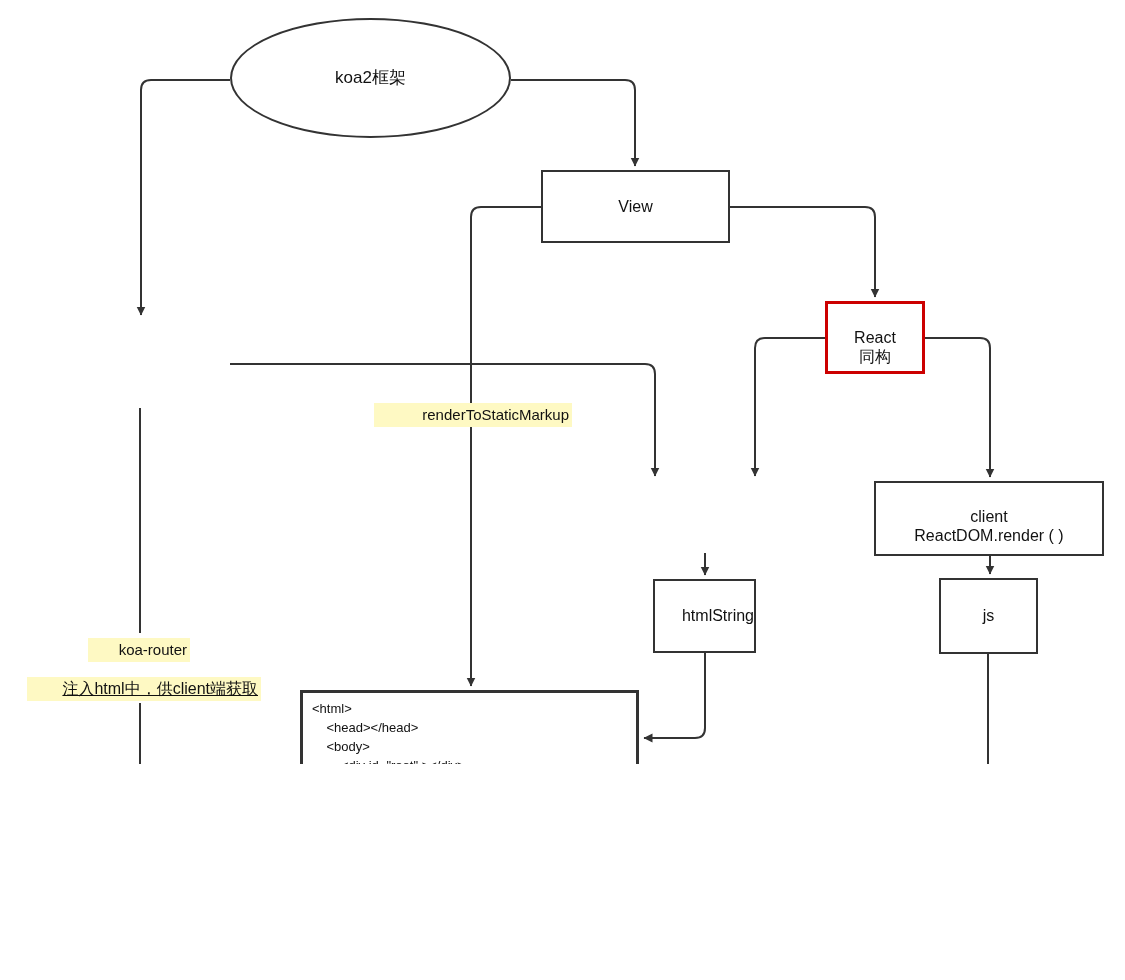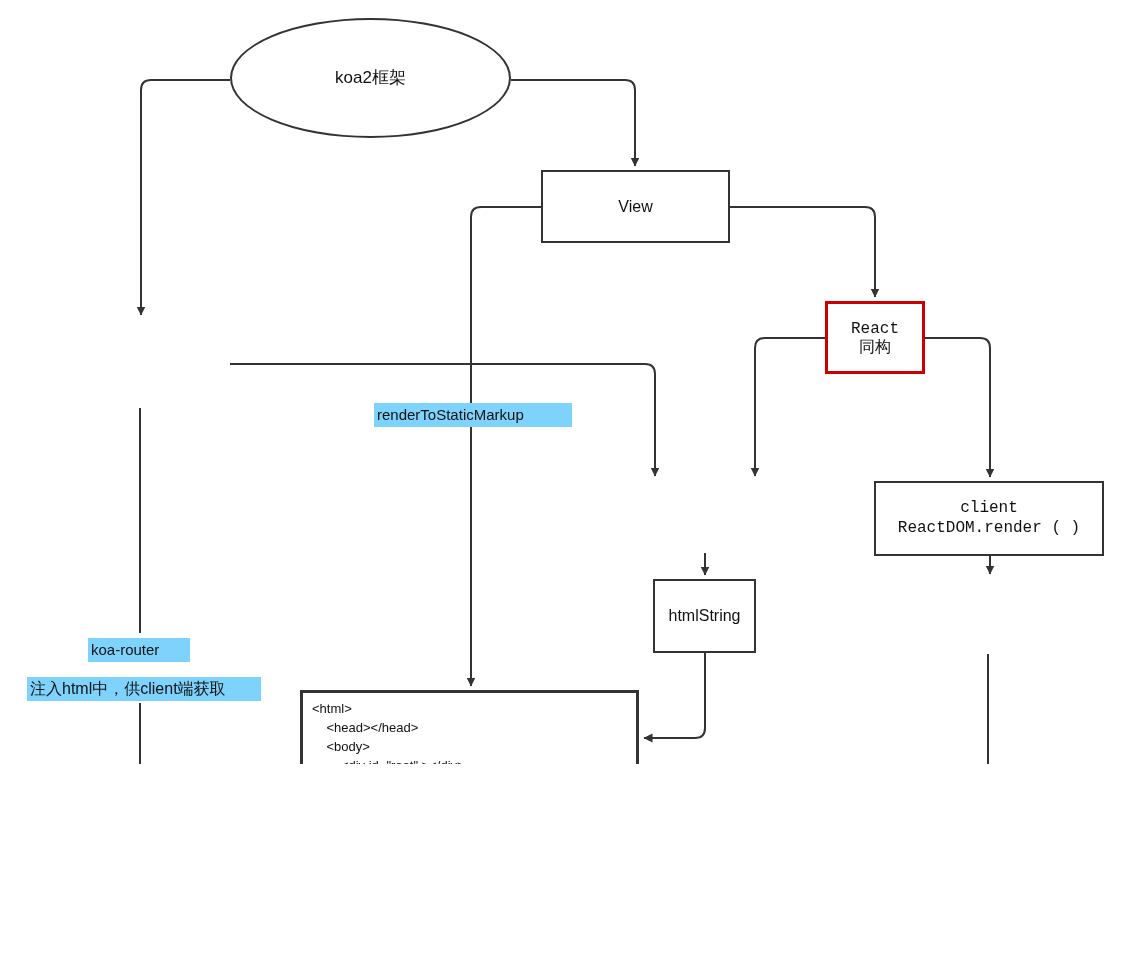--- a/index.html
+++ b/index.html
@@ -31,22 +31,21 @@
     align-items: center;
     justify-content: center;
     text-align: center;
     font-size: 16px;
     line-height: 1.2;
   }
   .ellipse { border-radius: 50%; }
   .two-line {
     flex-direction: column;
     justify-content: space-around;
-    padding: 16px 4px;
-    font-family: Liberation Mono, monospace;
+    padding: 24px 4px;
   }
   .react-node {
     border: 3px solid #cc0000;
   }
   .rounded { border-radius: 9px; }
   .code-box {
     align-items: flex-start;
     justify-content: flex-start;
     text-align: left;
     border-width: 3px;
@@ -54,22 +53,22 @@
   }
   .code-box pre {
     margin: 0;
     font-family: "Liberation Sans", "DejaVu Sans", sans-serif;
     font-size: 13px;
     line-height: 19px;
     white-space: pre;
   }
   .edge-label {
     position: absolute;
-    background: #7dd3fc;
-    text-align: left;
+    background: #fef9c3;
+    text-align: right;
     font-size: 15px;
     line-height: 20px;
     padding: 2px 3px;
     white-space: nowrap;
   }
   .koa2-label { font-size: 17px; }
 </style>
 </head>
 <body>
 
@@ -122,39 +121,42 @@
     <span>React</span>
     <span>同构</span>
   </div>
 
 
   <div class="node two-line" style="left:874px; top:481px; width:230px; height:75px;">
     <span>client</span>
     <span>ReactDOM.render ( )</span>
   </div>
 
-  <div class="node" style="left:653px; top:579px; width:103px; height:74px;">
+  <div class="node" style="left:653px; top:579px; width:103px; height:74px;justify-content:flex-end;">
     <span>htmlString</span>
   </div>
 
+  <div class="node" style="left:939px; top:578px; width:99px; height:76px;">
+    <span>js</span>
+  </div>
 
   <div class="node code-box" style="left:300px; top:690px; width:339px; height:171px;">
     <pre>&lt;html&gt;
     &lt;head&gt;&lt;/head&gt;
     &lt;body&gt;
         &lt;div id="root" &gt;&lt;/div&gt;
         &lt;script&gt;{ Data module }&lt;/script&gt;
         &lt;script&gt;{ React Client Js }&lt;/script&gt;
     &lt;/body&gt;
 &lt;/html&gt;</pre>
   </div>
 
   <div class="node rounded" style="left:321px; top:909px; width:299px; height:52px;">
     <span>browser</span>
   </div>
 
   <div class="edge-label" style="left:374px; top:403px; width:192px;">renderToStaticMarkup</div>
 
   <div class="edge-label" style="left:88px; top:638px; width:96px;">koa-router</div>
 
-  <div class="edge-label" style="left:27px; top:677px; width:228px; font-size:16px;">注入html中，供client端获取</div>
+  <div class="edge-label" style="left:27px; top:677px; width:228px; font-size:16px;text-decoration:underline;">注入html中，供client端获取</div>
 
 </div>
 
 </body></html>

